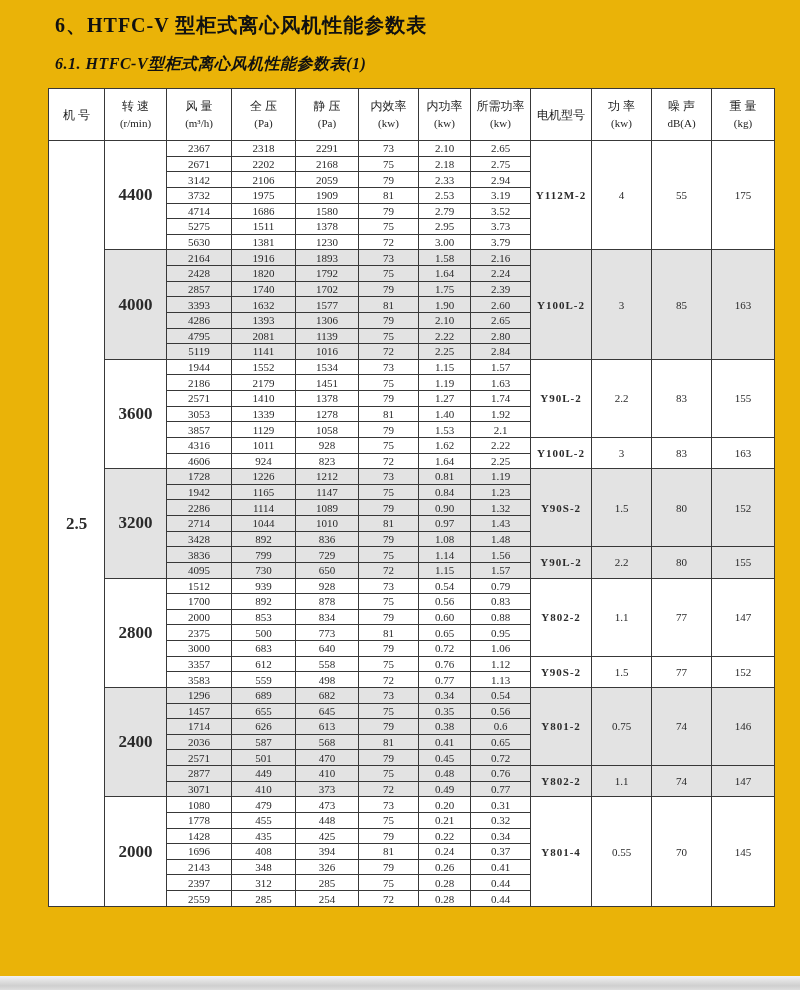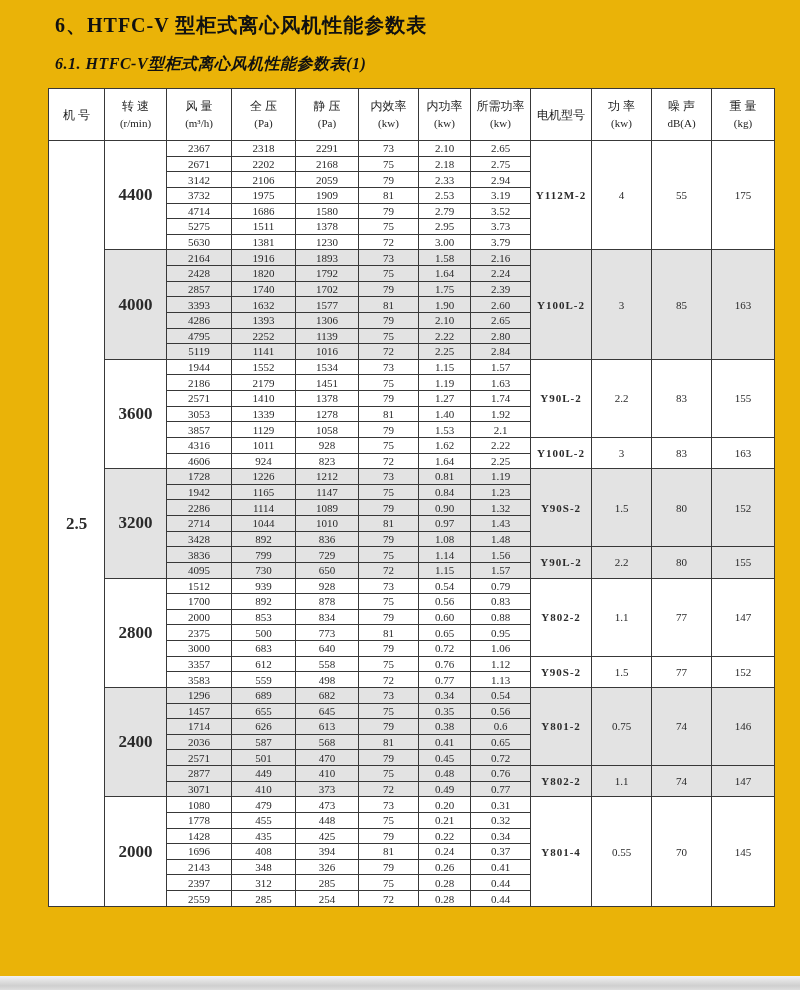--- a/index.html
+++ b/index.html
@@ -223,21 +223,21 @@
         <tr class="shaded">
           <td>4286</td>
           <td>1393</td>
           <td>1306</td>
           <td>79</td>
           <td>2.10</td>
           <td>2.65</td>
         </tr>
         <tr class="shaded">
           <td>4795</td>
-          <td>2252</td>
+          <td>2081</td>
           <td>1139</td>
           <td>75</td>
           <td>2.22</td>
           <td>2.80</td>
         </tr>
         <tr class="shaded">
           <td>5119</td>
           <td>1141</td>
           <td>1016</td>
           <td>72</td>

